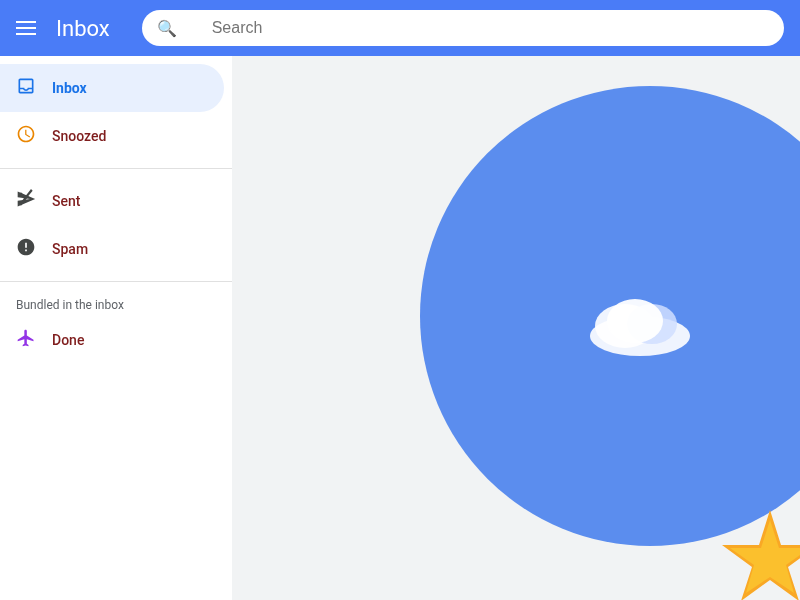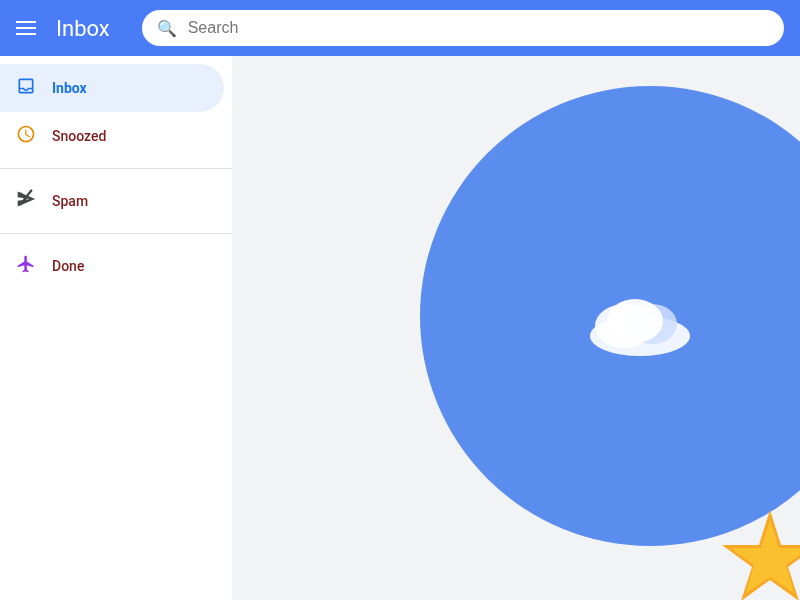--- a/index.html
+++ b/index.html
@@ -49,20 +49,21 @@
       color: #9aa0a6;
       font-size: 16px;
     }
     .search-input {
       border: none;
       outline: none;
       font-size: 16px;
       color: #5f6368;
       width: 100%;
       background: transparent;
+      margin-left: 24px;
     }
 
     
     .layout {
       display: flex;
       height: calc(600px - 56px);
     }
 
     
     .sidebar {
@@ -191,29 +192,38 @@
     <div class="sidebar-divider"></div>
 
 
     <div class="sidebar-item">
       <span class="icon-default">
         <svg width="20" height="20" viewBox="0 0 24 24" fill="#444746">
             <path d="M4 6l7 7 9-11-2-2-7 9-5-5-2 2zm0 12l2 2 9-11-2-2L4 18z" transform="rotate(0)"></path>
             <path d="M2.01 21L23 12 2.01 3 2 10l15 2-15 2z"></path>
           </svg>
       </span>
+      <span class="sidebar-item-label">Sent</span>
+    </div>
+
+
+
+    <div class="sidebar-item">
+      <span class="icon-default">
+        <svg width="20" height="20" viewBox="0 0 24 24" fill="#444746">
+            <path d="M12 2C6.48 2 2 6.48 2 12s4.48 10 10 10 10-4.48 10-10S17.52 2 12 2zm1 15h-2v-2h2v2zm0-4h-2V7h2v6z"></path>
+          </svg>
+      </span>
       <span class="sidebar-item-label">Spam</span>
     </div>
 
 
-
-
-
     <div class="sidebar-divider"></div>
 
+    <div class="sidebar-section-label">Bundled in the inbox</div>
 
     <div class="sidebar-item">
       <span class="icon-trips">
         <svg width="20" height="20" viewBox="0 0 24 24" fill="#9334e6">
             <path d="M21 16v-2l-8-5V3.5c0-.83-.67-1.5-1.5-1.5S10 2.67 10 3.5V9l-8 5v2l8-2.5V19l-2 1.5V22l3.5-1 3.5 1v-1.5L13 19v-5.5l8 2.5z"></path>
           </svg>
       </span>
       <span class="sidebar-item-label">Done</span>
     </div>
 

